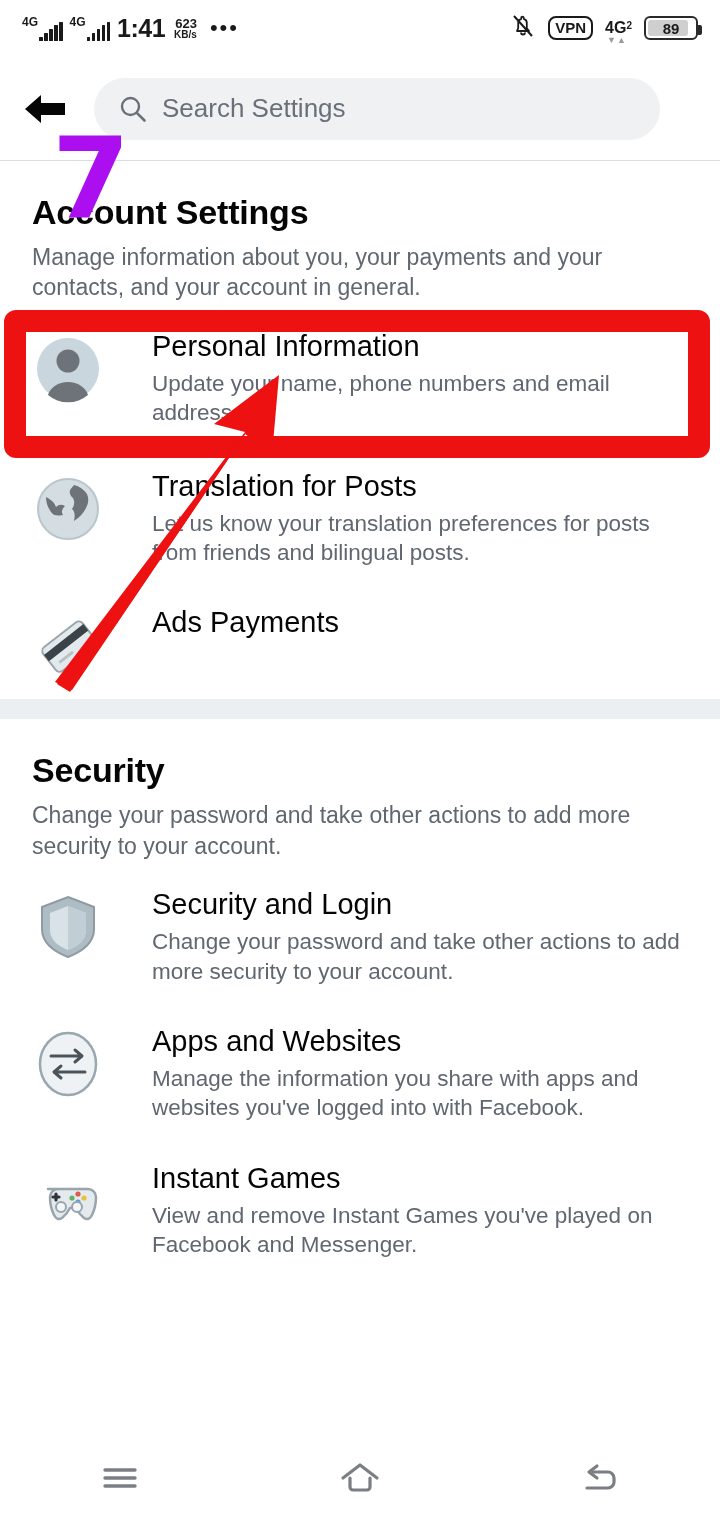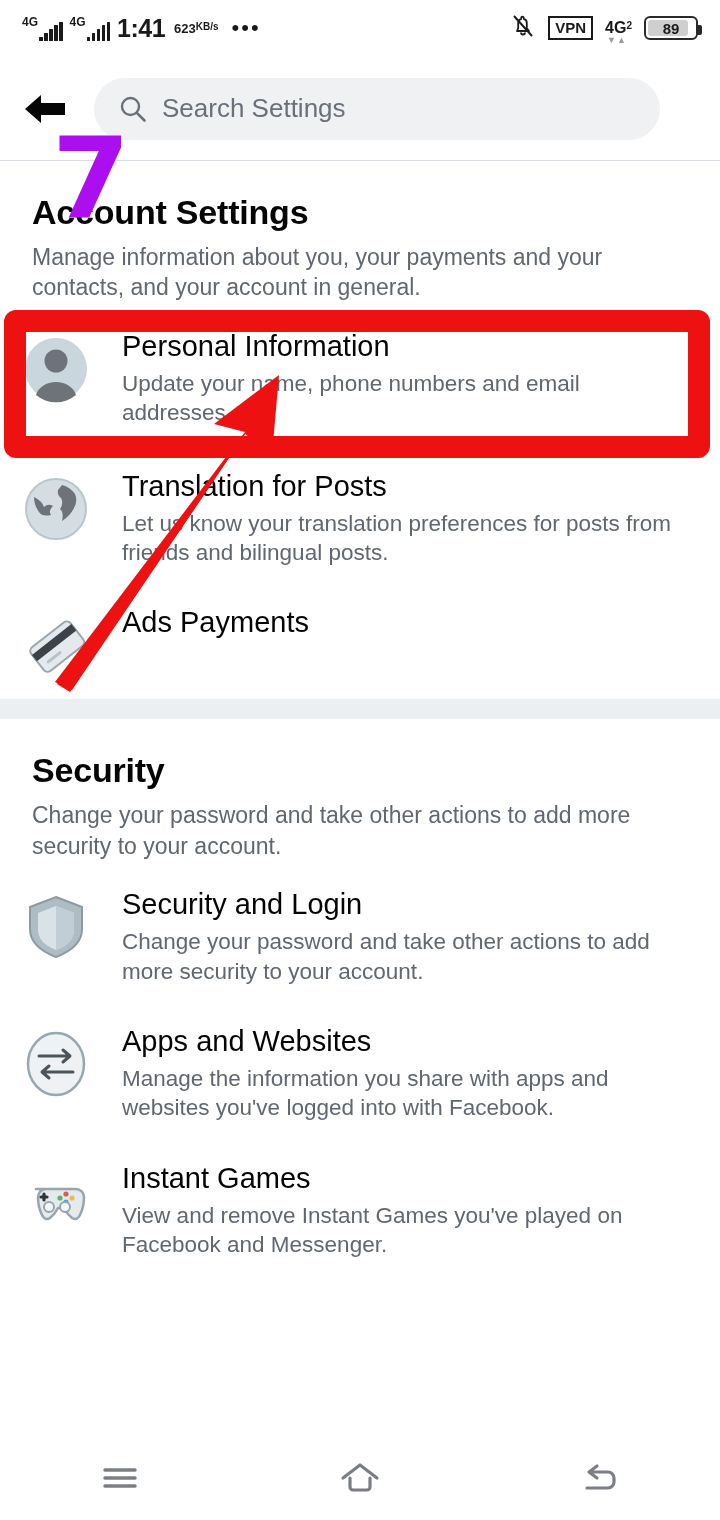--- a/index.html
+++ b/index.html
@@ -34,27 +34,27 @@
   }
   .signal .bars { display: flex; align-items: flex-end; gap: 1.5px; height: 18px; }
   .signal .bars i { display: block; width: 3.5px; background: #1a1a1a; border-radius: .5px; }
   .signal .bars i:nth-child(1) { height: 4px; }
   .signal .bars i:nth-child(2) { height: 8px; }
   .signal .bars i:nth-child(3) { height: 12px; }
   .signal .bars i:nth-child(4) { height: 16px; }
   .signal .bars i:nth-child(5) { height: 19px; }
 
   .sb-time { font-size: 25px; font-weight: bold; color: #1a1a1a; letter-spacing: -0.5px; }
-  .sb-speed { display: flex; flex-direction: row; align-items: flex-start; line-height: 1.0; margin-left: 2px; }
+  .sb-speed { display: flex; flex-direction: column; align-items: flex-end; line-height: 1.0; margin-left: 2px; }
   .sb-speed .num { font-size: 13px; font-weight: bold; color: #1a1a1a; }
   .sb-speed .unit { font-size: 10px; font-weight: bold; color: #1a1a1a; }
   .sb-dots { font-size: 22px; color: #1a1a1a; letter-spacing: 2px; line-height: 0.6; margin-left: 6px; }
 
   .vpn-badge {
-    border: 2px solid #1a1a1a; border-radius: 0;
+    border: 2px solid #1a1a1a; border-radius: 8px;
     padding: 1px 5px; font-size: 15px; font-weight: bold; color: #1a1a1a;
     line-height: 1.15;
   }
   .net-4g { display: flex; align-items: flex-start; position: relative; }
   .net-4g .lbl { font-size: 16px; font-weight: bold; color: #1a1a1a; line-height: 1; }
   .net-4g .sub { font-size: 10px; font-weight: bold; color: #1a1a1a; }
   .net-4g .updown { position: absolute; left: 2px; top: 15px; font-size: 9px; color: #9a9a9a; letter-spacing: 1px; }
   .battery {
     position: relative; width: 54px; height: 24px;
     border: 2px solid #2a2a2a; border-radius: 6px;
@@ -103,22 +103,23 @@
   .section-head { padding: 32px 32px 0 32px; }
   .section-title { font-size: 34px; font-weight: bold; color: #050505; letter-spacing: -0.2px; }
   .section-desc {
     margin-top: 10px; font-size: 23px; line-height: 1.32; color: #606770;
     max-width: 614px;
   }
   .band { height: 20px; background: #eceff1; width: 720px; }
 
   .row {
     display: flex; align-items: flex-start;
-    padding: 18px 32px 18px 20px;
+    padding: 18px 32px 18px 32px;
     min-height: 110px;
+    gap: 18px;
   }
   .row .ic { flex: 0 0 auto; width: 72px; height: 72px; margin-right: 30px; margin-top: 6px;
              display: flex; align-items: center; justify-content: center; }
   .row .txt { flex: 1 1 auto; padding-top: 2px; }
   .row .r-title { font-size: 29px; color: #050505; line-height: 1.18; }
   .row .r-desc { margin-top: 6px; font-size: 22.5px; line-height: 1.3; color: #606770; max-width: 560px; }
 
   
   .navbar {
     position: absolute; bottom: 0; left: 0; width: 720px; height: 80px;

